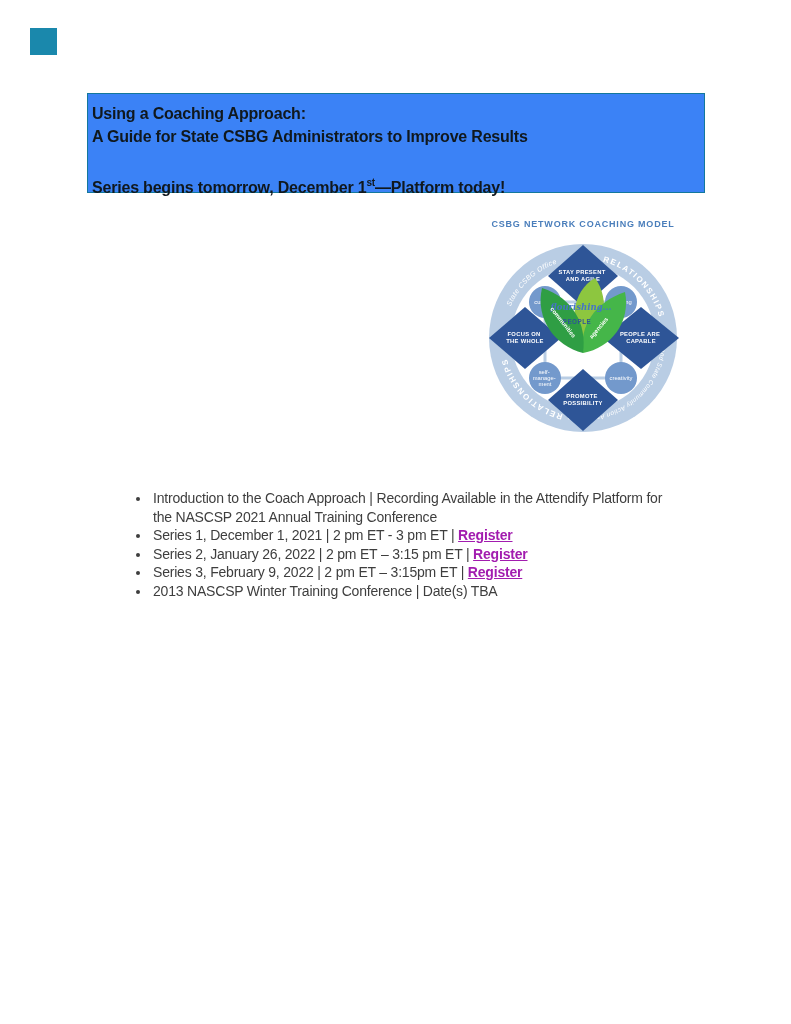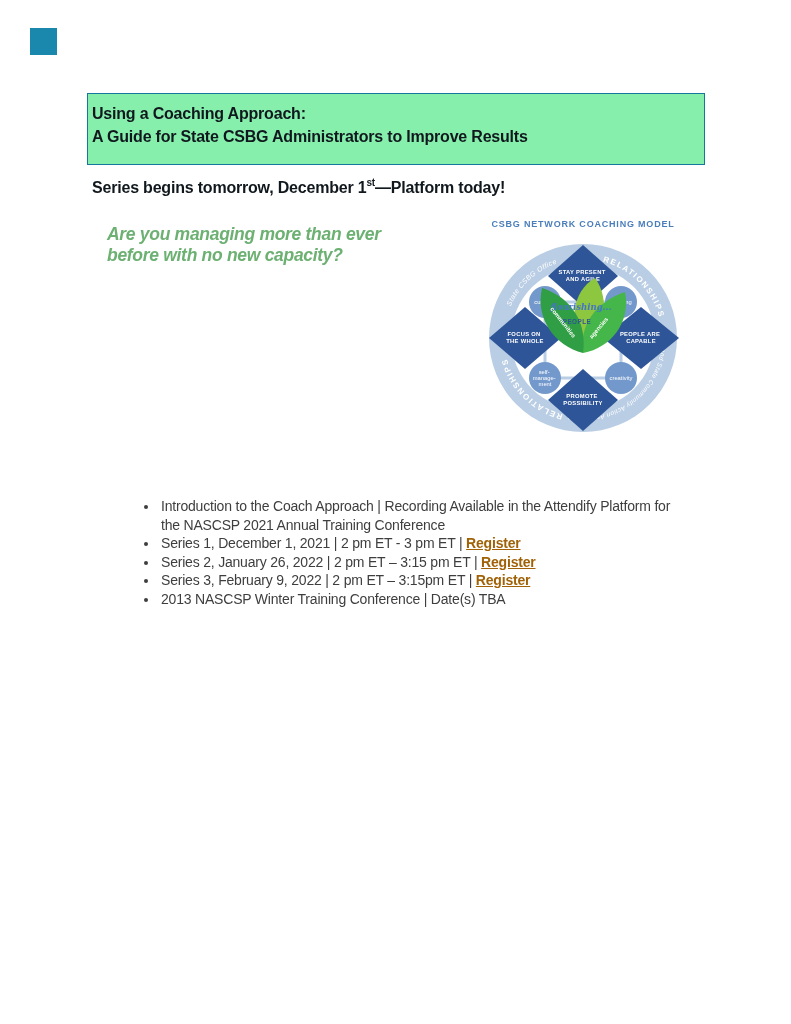--- a/index.html
+++ b/index.html
@@ -4,60 +4,59 @@
 <style>
   html,body { margin:0; padding:0; background:#ffffff; }
   .page {
     position:relative; width:791px; height:1024px; background:#ffffff;
     font-family:"Liberation Sans", sans-serif; overflow:hidden;
   }
   .corner-square { position:absolute; left:30px; top:28px; width:27px; height:27px; background:#1a88ac; }
 
   
   .banner {
-    position:absolute; left:87px; top:93px; width:618px; height:72px;
-    background:#86efac; border:1px solid #13789c; box-sizing:border-box;
+    position:absolute; left:87px; top:93px; width:618px; height:100px;
+    background:#3b82f6; border:1px solid #13789c; box-sizing:border-box;
     padding:8px 8px 0 4px; color:#10181d;
   }
   .banner-line { font-size:16px; font-weight:700; line-height:23px; letter-spacing:-0.2px; }
   .series-line { margin-top:24px; }
   .series-line sup { font-size:10px; position:relative; top:-1px;margin-top:16px; }
 
   
   .intro { position:absolute; left:107px; top:224px; width:368px; }
   .intro p {
     margin:0 0 21px 0; color:#6cb072; font-size:17.5px; font-weight:700;
     font-style:italic; line-height:21px; letter-spacing:-0.3px;
   }
 
   
   .diagram { position:absolute; left:465px; top:214px; width:240px; height:238px; }
 
   
   .webinars { position:absolute; left:115px; top:489px; width:566px; color:#3e3e3e; }
-  .webinars ul { margin:8px; padding-left:36px; list-style:disc; }
+  .webinars ul { margin:0; padding-left:36px; list-style:disc; }
   .webinars li { font-size:14px; line-height:18.6px; letter-spacing:-0.2px; padding-left:2px; }
-  .register-link { color:#a16207; font-weight:700; text-decoration:underline; cursor:pointer; }
+  .register-link { color:#a21caf; font-weight:700; text-decoration:underline; cursor:pointer; }
 </style>
 </head>
 <body>
 
 <div class="page">
 
   <div class="corner-square"></div>
 
   <div class="banner">
     <div class="banner-line">Using a Coaching Approach:</div>
     <div class="banner-line">A Guide for State CSBG Administrators to Improve Results</div>
     <div class="banner-line series-line"><span>Series begins tomorrow, December 1</span><sup>st</sup><span>—Platform today!</span></div>
   </div>
 
   <div class="intro">
 
-      <p>Are you managing more than ever<br>before with no new capacity?</p>
 
 
     </div>
 
   <div class="diagram">
     <svg width="240" height="238" viewBox="0 0 240 238">
 
       <text x="118" y="13" text-anchor="middle" font-size="9" font-weight="bold" fill="#4a7ebb" letter-spacing="0.8">CSBG NETWORK COACHING MODEL</text>
 
       <circle cx="118" cy="124" r="94" fill="#b9cde4"></circle>

